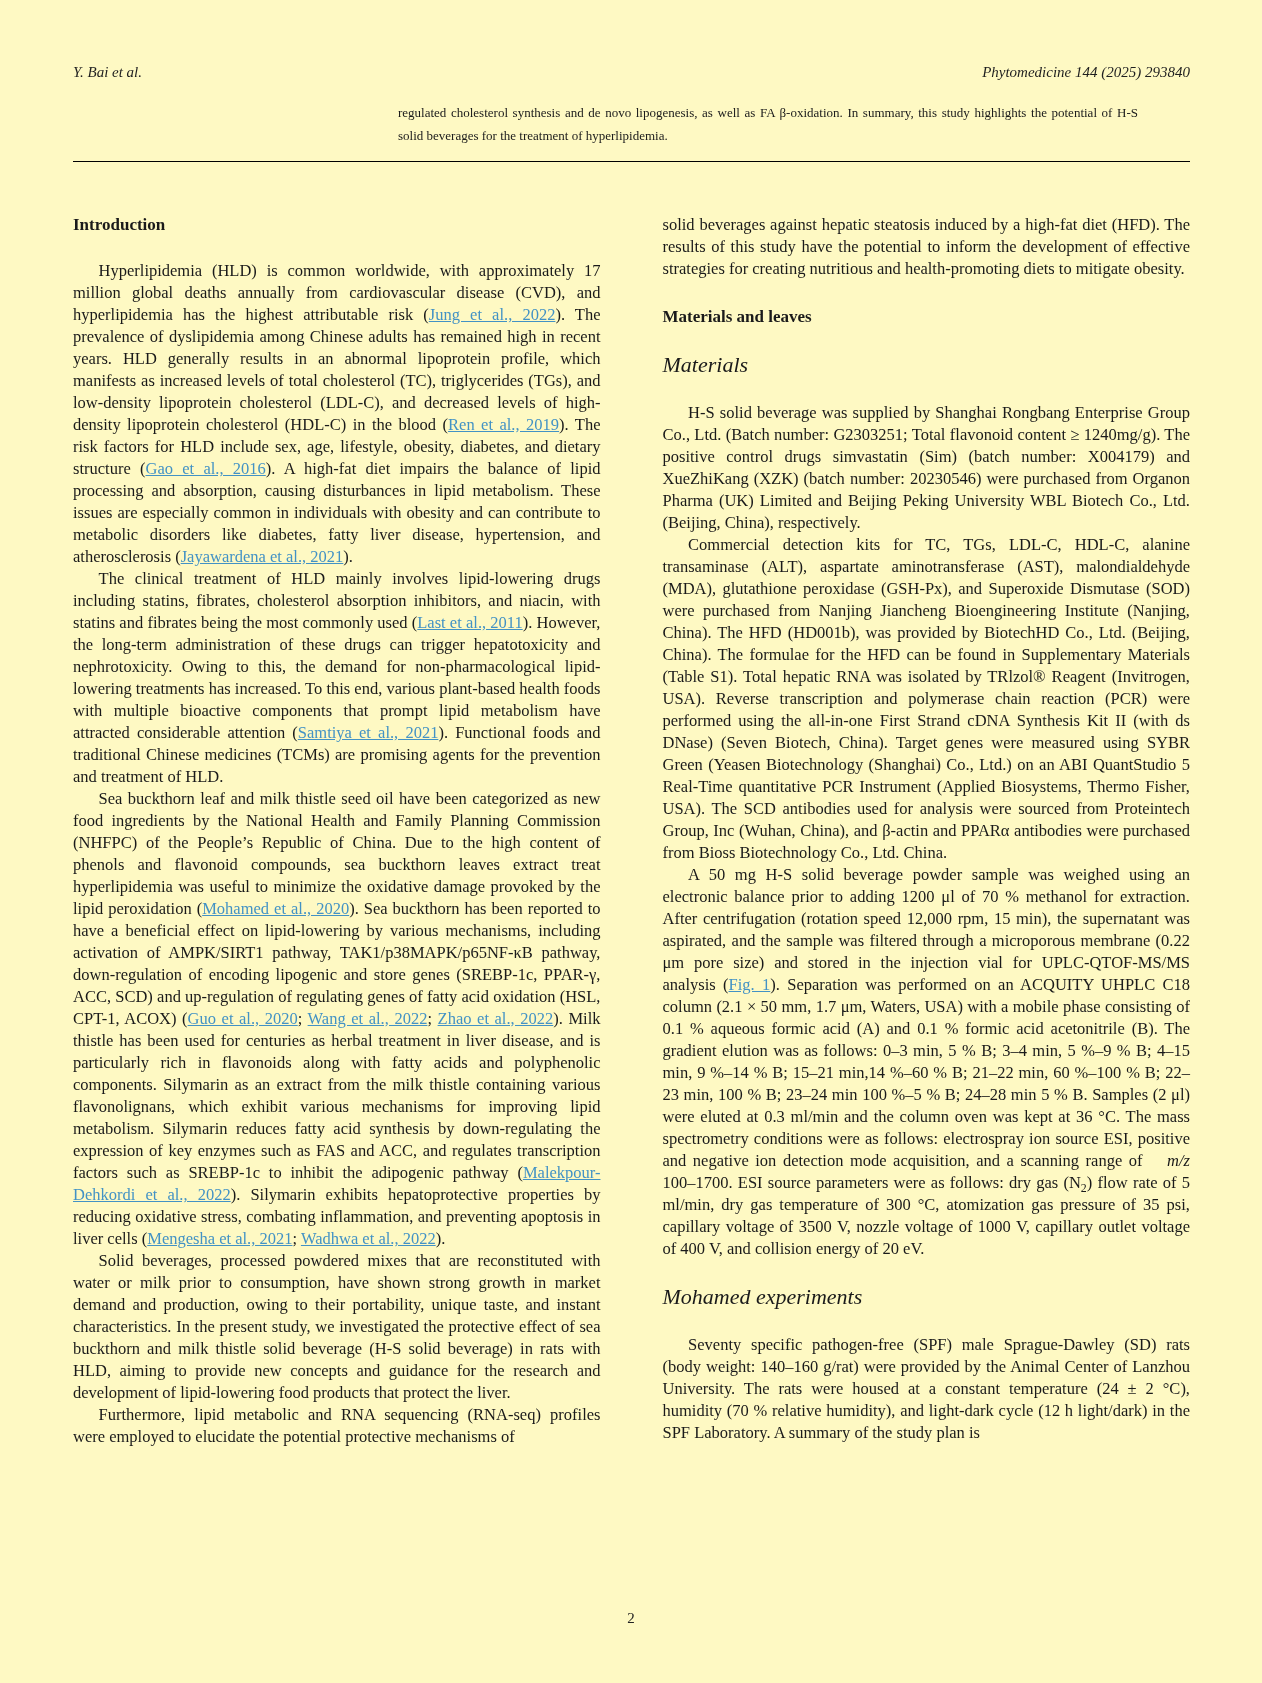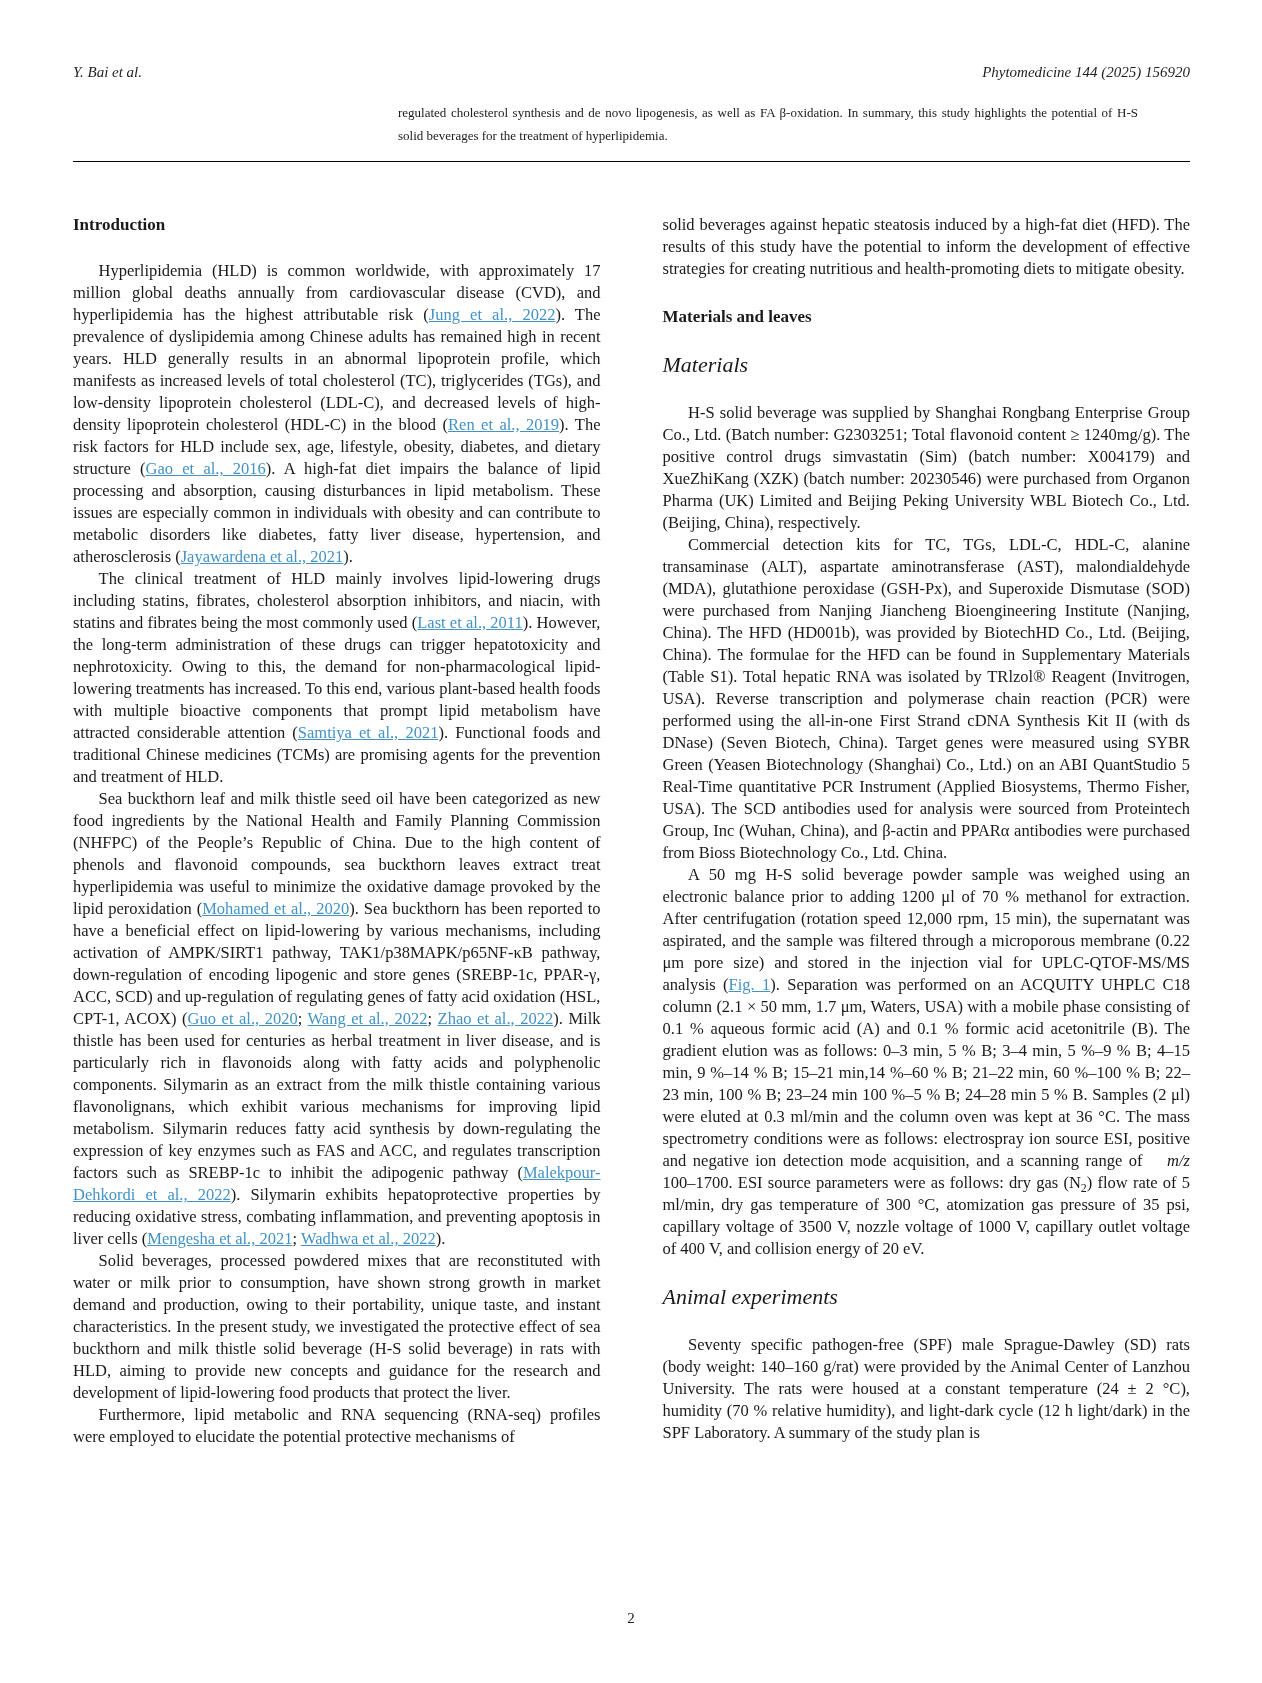--- a/index.html
+++ b/index.html
@@ -1,20 +1,20 @@
 <!DOCTYPE html>
 <html style="--link: #4292c5;"><head>
 <meta charset="utf-8">
 <style>
   html,body{margin:0;padding:0;background:#e8e8e8;}
   .page{
     position:relative;
     width:1262px;height:1683px;
     margin:0 auto;
-    background:#ffffff;
+    background:#fef9c3;
     font-family:"Liberation Serif","DejaVu Serif",serif;
     color:#1a1a1a;
     overflow:hidden;
     box-sizing:border-box;
     padding:64px 72px 0 73px;
   }
   .hdr{
     display:flex;justify-content:space-between;align-items:baseline;
     font-style:italic;font-size:15px;color:#1f1f1f;
   }
@@ -49,21 +49,21 @@
     text-align:center;font-size:15px;color:#222;
   }
 </style>
 </head>
 <body>
 
 <div class="page">
 
   <div class="hdr">
     <span>Y. Bai et al.</span>
-    <span>Phytomedicine 144 (2025) 156920</span>
+    <span>Phytomedicine 144 (2025) 293840</span>
   </div>
 
   <div class="abstract-cont"><span>regulated cholesterol synthesis and de novo lipogenesis, as well as FA β-oxidation. In summary, this study highlights the potential of H-S solid beverages for the treatment of hyperlipidemia.</span></div>
 
   <hr class="rule">
 
   <div class="columns">
 
     <div class="col">
       <h2 class="section-h">Introduction</h2>
@@ -77,21 +77,21 @@
     </div>
 
     <div class="col">
       <p class="para"><span>solid beverages against hepatic steatosis induced by a high-fat diet (HFD). The results of this study have the potential to inform the development of effective strategies for creating nutritious and health-promoting diets to mitigate obesity.</span></p>
       <h2 class="section-h mid">Materials and leaves</h2>
       <div id="subsections">
           <h3 class="sub-h">Materials</h3>
           <p class="para indent"><span>H-S solid beverage was supplied by Shanghai Rongbang Enterprise Group Co., Ltd. (Batch number: G2303251; Total flavonoid content ≥ 1240mg/g). The positive control drugs simvastatin (Sim) (batch number: X004179) and XueZhiKang (XZK) (batch number: 20230546) were purchased from Organon Pharma (UK) Limited and Beijing Peking University WBL Biotech Co., Ltd. (Beijing, China), respectively.</span></p>
           <p class="para indent"><span>Commercial detection kits for TC, TGs, LDL-C, HDL-C, alanine transaminase (ALT), aspartate aminotransferase (AST), malondialdehyde (MDA), glutathione peroxidase (GSH-Px), and Superoxide Dismutase (SOD) were purchased from Nanjing Jiancheng Bioengineering Institute (Nanjing, China). The HFD (HD001b), was provided by BiotechHD Co., Ltd. (Beijing, China). The formulae for the HFD can be found in Supplementary Materials (Table S1). Total hepatic RNA was isolated by TRlzol® Reagent (Invitrogen, USA). Reverse transcription and polymerase chain reaction (PCR) were performed using the all-in-one First Strand cDNA Synthesis Kit II (with ds DNase) (Seven Biotech, China). Target genes were measured using SYBR Green (Yeasen Biotechnology (Shanghai) Co., Ltd.) on an ABI QuantStudio 5 Real-Time quantitative PCR Instrument (Applied Biosystems, Thermo Fisher, USA). The SCD antibodies used for analysis were sourced from Proteintech Group, Inc (Wuhan, China), and β-actin and PPARα antibodies were purchased from Bioss Biotechnology Co., Ltd. China.</span></p>
           <p class="para indent"><span>A 50 mg H-S solid beverage powder sample was weighed using an electronic balance prior to adding 1200 μl of 70 % methanol for extraction. After centrifugation (rotation speed 12,000 rpm, 15 min), the supernatant was aspirated, and the sample was filtered through a microporous membrane (0.22 μm pore size) and stored in the injection vial for UPLC-QTOF-MS/MS analysis (</span><span class="seg-link">Fig. 1</span><span>). Separation was performed on an ACQUITY UHPLC C18 column (2.1 × 50 mm, 1.7 μm, Waters, USA) with a mobile phase consisting of 0.1 % aqueous formic acid (A) and 0.1 % formic acid acetonitrile (B). The gradient elution was as follows: 0–3 min, 5 % B; 3–4 min, 5 %–9 % B; 4–15 min, 9 %–14 % B; 15–21 min,14 %–60 % B; 21–22 min, 60 %–100 % B; 22–23 min, 100 % B; 23–24 min 100 %–5 % B; 24–28 min 5 % B. Samples (2 μl) were eluted at 0.3 ml/min and the column oven was kept at 36 °C. The mass spectrometry conditions were as follows: electrospray ion source ESI, positive and negative ion detection mode acquisition, and a scanning range of </span><span class="seg-i">m/z</span><span> 100–1700. ESI source parameters were as follows: dry gas (N</span><span class="seg-sub">2</span><span>) flow rate of 5 ml/min, dry gas temperature of 300 °C, atomization gas pressure of 35 psi, capillary voltage of 3500 V, nozzle voltage of 1000 V, capillary outlet voltage of 400 V, and collision energy of 20 eV.</span></p>
-          <h3 class="sub-h">Animal experiments</h3>
+          <h3 class="sub-h">Mohamed experiments</h3>
           <p class="para indent"><span>Seventy specific pathogen-free (SPF) male Sprague-Dawley (SD) rats (body weight: 140–160 g/rat) were provided by the Animal Center of Lanzhou University. The rats were housed at a constant temperature (24 ± 2 °C), humidity (70 % relative humidity), and light-dark cycle (12 h light/dark) in the SPF Laboratory. A summary of the study plan is</span></p>
         </div>
     </div>
 
   </div>
 
   <div class="footer">
     <span>2</span>
   </div>
 

